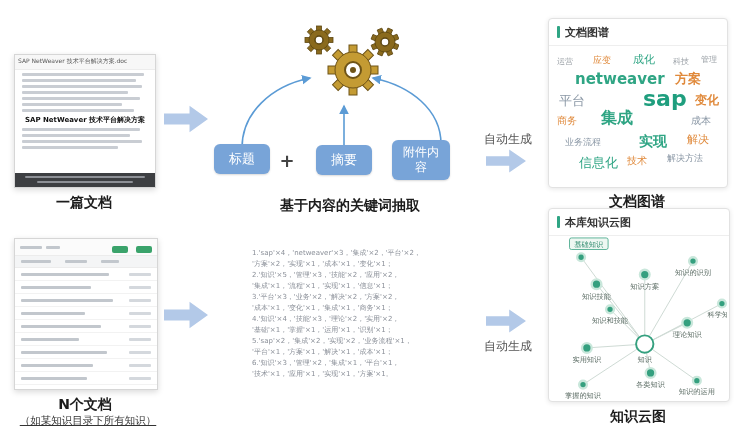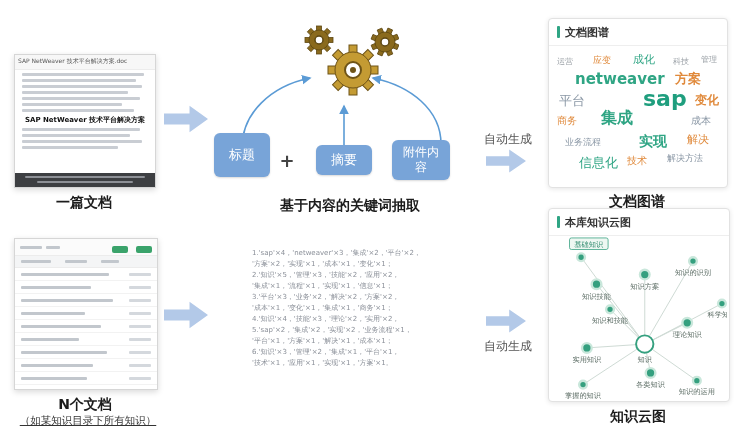--- a/index.html
+++ b/index.html
@@ -140,21 +140,21 @@
     <defs>
       <marker id="ah" markerWidth="7" markerHeight="7" refX="5" refY="3" orient="auto">
         <path d="M0,0 L6,3 L0,6 z" fill="#5b9bd5"></path>
       </marker>
     </defs>
     <path d="M37,90 C37,55 66,28 105,20" fill="none" stroke="#5b9bd5" stroke-width="1.6" marker-end="url(#ah)"></path>
     <path d="M139,88 L139,48" fill="none" stroke="#5b9bd5" stroke-width="1.6" marker-end="url(#ah)"></path>
     <path d="M236,86 C236,52 206,28 168,20" fill="none" stroke="#5b9bd5" stroke-width="1.6" marker-end="url(#ah)"></path>
   </svg>
 
-  <div class="abs kw-box" style="left:214px;top:133px;width:56px;height:44px;">标题</div>
+  <div class="abs kw-box" style="left:214px;top:144px;width:56px;height:30px;">标题</div>
   <div class="abs plus" style="left:277px;top:150px;width:20px;">+</div>
   <div class="abs kw-box" style="left:316px;top:145px;width:56px;height:30px;">摘要</div>
   <div class="abs plus" style="left:389px;top:150px;width:20px;">+</div>
   <div class="abs kw-box" style="left:392px;top:140px;width:58px;height:40px;font-size:12px;padding:0 10px;box-sizing:border-box;">附件内容</div>
 
   <div class="abs caption" style="left:240px;top:197px;width:220px;">基于内容的关键词抽取</div>
 
   <div class="abs auto" style="left:480px;top:131px;width:56px;">自动生成</div>
   <div class="abs block-arrow" style="left:486px;top:148px;width:40px;height:26px;"></div>
 
@@ -253,20 +253,21 @@
   <div class="abs block-arrow" style="left:164px;top:300px;width:44px;height:30px;"></div>
 
   <div class="abs kw-block" style="left:252px;top:248px;width:202px;height:136px;">
       <div class="kl">1.'sap'×4，'netweaver'×3，'集成'×2，'平台'×2，</div>
       <div class="kl">'方案'×2，'实现'×1，'成本'×1，'变化'×1；</div>
       <div class="kl">2.'知识'×5，'管理'×3，'技能'×2，'应用'×2，</div>
       <div class="kl">'集成'×1，'流程'×1，'实现'×1，'信息'×1；</div>
       <div class="kl">3.'平台'×3，'业务'×2，'解决'×2，'方案'×2，</div>
       <div class="kl">'成本'×1，'变化'×1，'集成'×1，'商务'×1；</div>
       <div class="kl">4.'知识'×4，'技能'×3，'理论'×2，'实用'×2，</div>
+      <div class="kl">'基础'×1，'掌握'×1，'运用'×1，'识别'×1；</div>
       <div class="kl">5.'sap'×2，'集成'×2，'实现'×2，'业务流程'×1，</div>
       <div class="kl">'平台'×1，'方案'×1，'解决'×1，'成本'×1；</div>
       <div class="kl">6.'知识'×3，'管理'×2，'集成'×1，'平台'×1，</div>
       <div class="kl">'技术'×1，'应用'×1，'实现'×1，'方案'×1。</div>
     </div>
 
   <div class="abs block-arrow" style="left:486px;top:308px;width:40px;height:26px;"></div>
   <div class="abs auto" style="left:480px;top:338px;width:56px;">自动生成</div>
 
   <div class="abs panel" style="left:548px;top:208px;width:180px;height:192px;">

